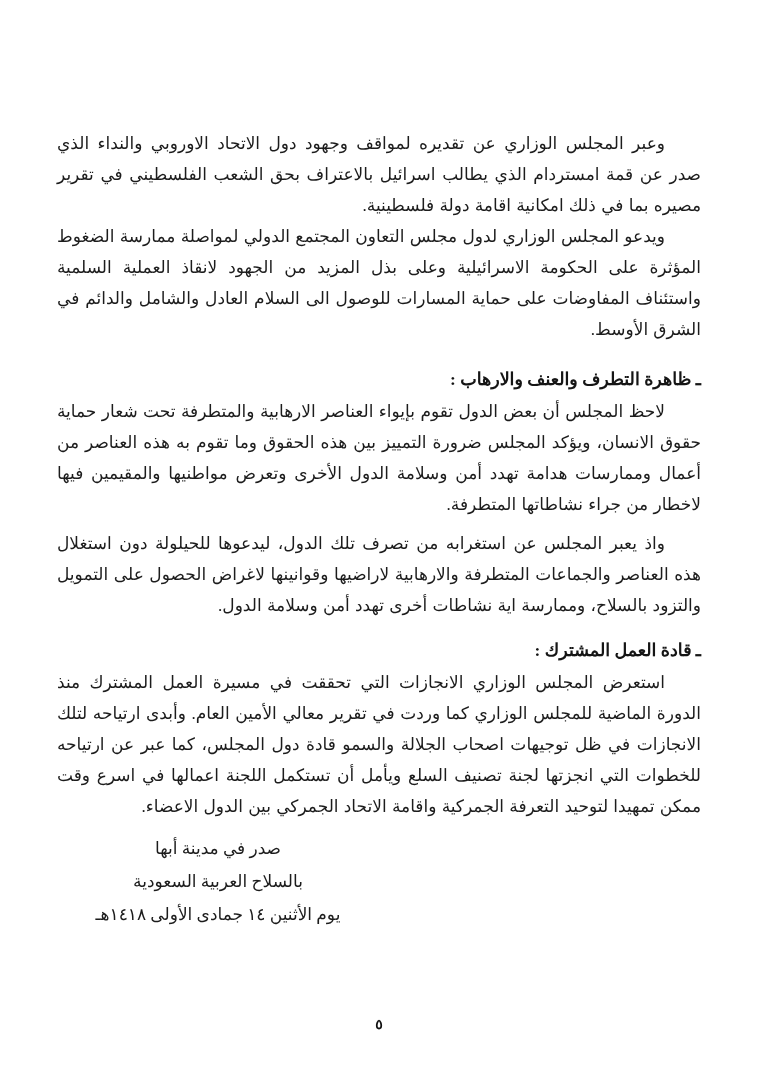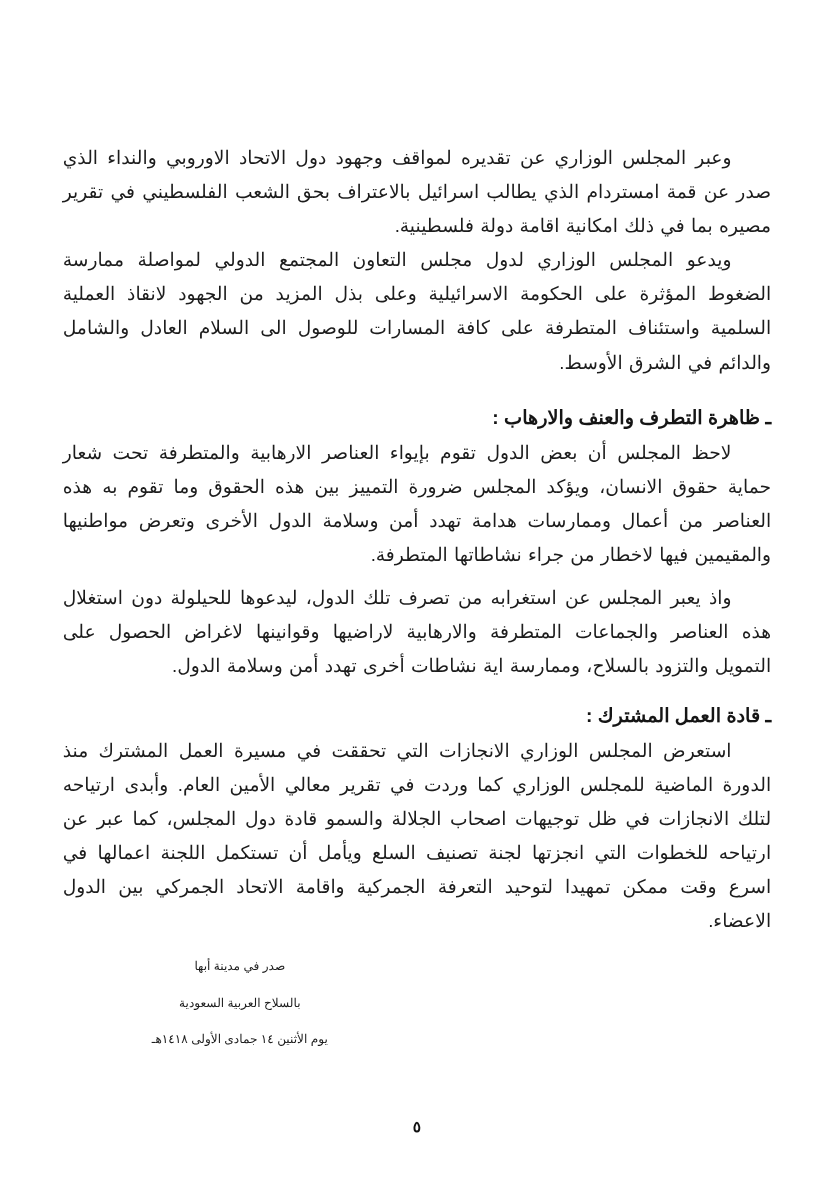--- a/index.html
+++ b/index.html
@@ -8,21 +8,21 @@
     padding: 0;
     background: #ffffff;
   }
   .page {
     position: relative;
     width: 758px;
     height: 1078px;
     margin: 0 auto;
     background: #ffffff;
     direction: rtl;
-    font-family: Liberation Sans, sans-serif;
+    font-family: Liberation Serif, serif;
     color: #1c1c1c;
     overflow: hidden;
     border-radius: 11px;
   }
   .content {
     position: absolute;
     top: 128px;
     right: 57px;
     left: 57px;
   }
@@ -44,21 +44,21 @@
     line-height: 31px;
     color: #151515;
   }
   .heading.second { margin-top: 14px; }
   .signature {
     width: 302px;
     margin: 10px auto 0 10px; 
     text-align: center;
   }
   .sig-line {
-    font-size: 11px;
+    font-size: 17px;
     line-height: 33px;
     text-align: center;
     white-space: nowrap;
     color: #1c1c1c;
   }
   .page-number {
     position: absolute;
     top: 1016px;
     left: 0;
     right: 0;
@@ -70,21 +70,21 @@
 </style>
 </head>
 <body>
 
 <div class="page">
 
   <main class="content">
 
     <p class="para indent">وعبر المجلس الوزاري عن تقديره لمواقف وجهود دول الاتحاد الاوروبي والنداء الذي صدر عن قمة امستردام الذي يطالب اسرائيل بالاعتراف بحق الشعب الفلسطيني في تقرير مصيره بما في ذلك امكانية اقامة دولة فلسطينية.</p>
 
-    <p class="para indent">ويدعو المجلس الوزاري لدول مجلس التعاون المجتمع الدولي لمواصلة ممارسة الضغوط المؤثرة على الحكومة الاسرائيلية وعلى بذل المزيد من الجهود لانقاذ العملية السلمية واستئناف المتطرفة على كافة المسارات للوصول الى السلام العادل والشامل والدائم في الشرق الأوسط.</p>
+    <p class="para indent">ويدعو المجلس الوزاري لدول مجلس التعاون المجتمع الدولي لمواصلة ممارسة الضغوط المؤثرة على الحكومة الاسرائيلية وعلى بذل المزيد من الجهود لانقاذ العملية السلمية واستئناف المفاوضات على حماية المسارات للوصول الى السلام العادل والشامل والدائم في الشرق الأوسط.</p>
 
     <h2 class="heading">ـ ظاهرة التطرف والعنف والارهاب :</h2>
 
     <p class="para indent">لاحظ المجلس أن بعض الدول تقوم بإيواء العناصر الارهابية والمتطرفة تحت شعار حماية حقوق الانسان، ويؤكد المجلس ضرورة التمييز بين هذه الحقوق وما تقوم به هذه العناصر من أعمال وممارسات هدامة تهدد أمن وسلامة الدول الأخرى وتعرض مواطنيها والمقيمين فيها لاخطار من جراء نشاطاتها المتطرفة.</p>
 
     <p class="para indent gap-top">واذ يعبر المجلس عن استغرابه من تصرف تلك الدول، ليدعوها للحيلولة دون استغلال هذه العناصر والجماعات المتطرفة والارهابية لاراضيها وقوانينها لاغراض الحصول على التمويل والتزود بالسلاح، وممارسة اية نشاطات أخرى تهدد أمن وسلامة الدول.</p>
 
     <h2 class="heading second">ـ قادة العمل المشترك :</h2>
 
     <p class="para indent">استعرض المجلس الوزاري الانجازات التي تحققت في مسيرة العمل المشترك منذ الدورة الماضية للمجلس الوزاري كما وردت في تقرير معالي الأمين العام. وأبدى ارتياحه لتلك الانجازات في ظل توجيهات اصحاب الجلالة والسمو قادة دول المجلس، كما عبر عن ارتياحه للخطوات التي انجزتها لجنة تصنيف السلع ويأمل أن تستكمل اللجنة اعمالها في اسرع وقت ممكن تمهيدا لتوحيد التعرفة الجمركية واقامة الاتحاد الجمركي بين الدول الاعضاء.</p>

